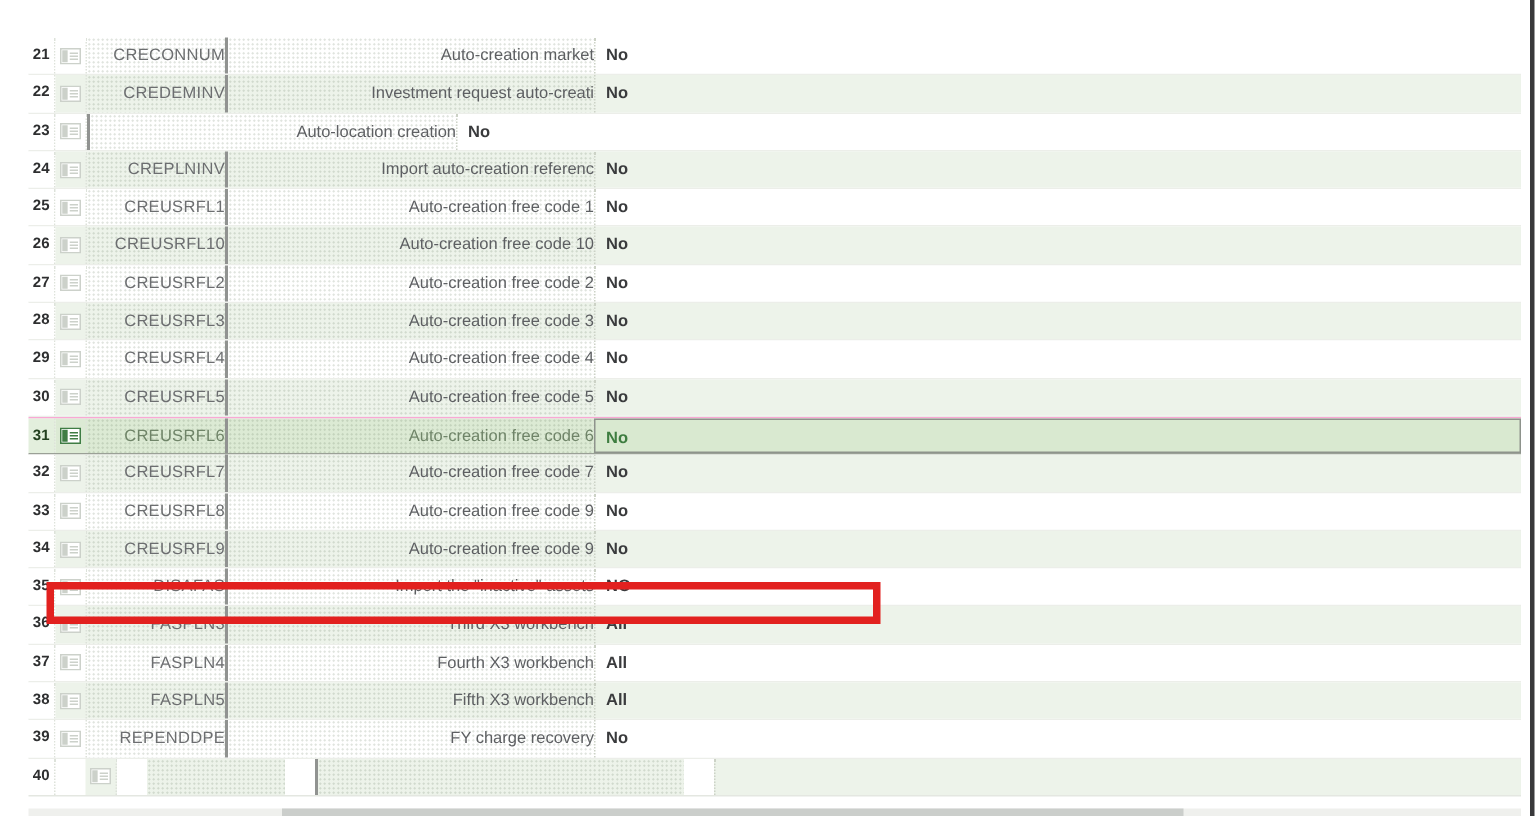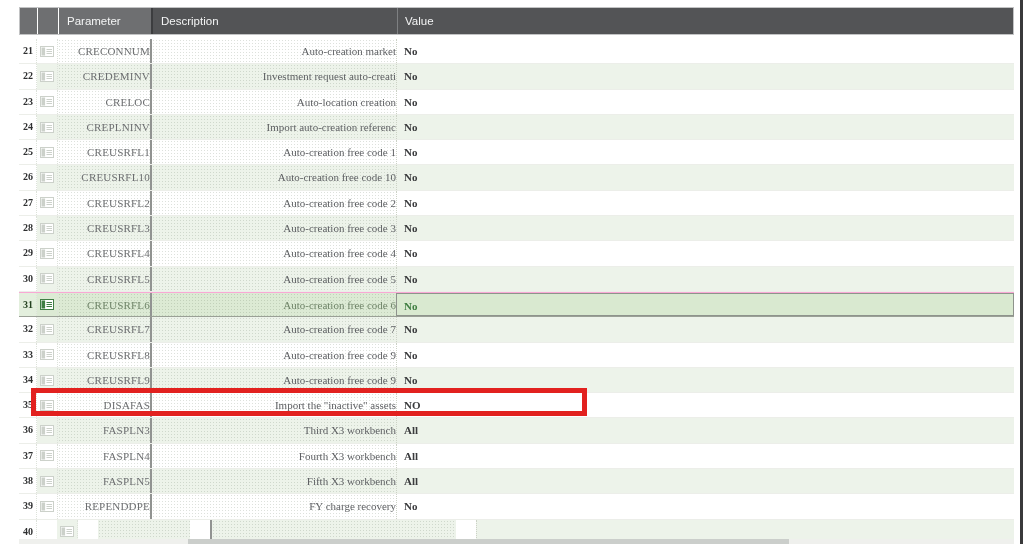--- a/index.html
+++ b/index.html
@@ -16,21 +16,21 @@
     background:#6e6f71;color:#f4f5f5;font-size:11.5px;line-height:26px;
     white-space:nowrap;overflow:hidden;box-sizing:border-box;
   }
   .hcell.dark{background:#535456;}
   .h-num{width:18px;border-right:1px solid #ffffff;}
   .h-icon{width:21px;border-right:1px solid #ffffff;}
   .h-param{width:92px;padding-left:8px;}
   .h-desc{width:246px;padding-left:8px;border-left:2px solid #3c3d3f;}
   .h-value{flex:1;padding-left:7px;border-left:1px solid #7e8082;}
   
-  .body{margin-top:4px;font-family:Liberation Serif, serif;}
+  .body{margin-top:18px;}
   .row{display:flex;height:25.3px;box-sizing:border-box;border-bottom:1px solid #eceee9;}
   .row:last-child{border-bottom:1px solid #e4e7e1;gap:20px;}
   .cell{box-sizing:border-box;white-space:nowrap;overflow:hidden;line-height:24.3px;}
   .c-num{
     width:18px;text-align:right;padding-right:3px;font-size:10px;font-weight:bold;
     color:#2e2f30;background:#ffffff;border-right:1px dotted #dde2da;
   }
   .c-icon{
     width:21px;display:flex;align-items:center;justify-content:center;
     border-right:1px dotted #dde2da;
@@ -64,27 +64,20 @@
   .hscroll{
     position:absolute;left:19px;top:539px;width:995px;height:5px;background:#eff0ed;z-index:5;
   }
   .hscroll .thumb{position:absolute;left:169px;top:0;width:601px;height:5px;background:#cbcecb;}
   .window-edge{position:absolute;left:1020px;top:0;width:3px;height:544px;background:#39393b;z-index:6;}
 </style>
 </head>
 <body>
 
 <div class="grid">
-  <div class="hdr">
-    <div class="hcell h-num"></div>
-    <div class="hcell h-icon"></div>
-    <div class="hcell h-param">Parameter</div>
-    <div class="hcell dark h-desc">Description</div>
-    <div class="hcell dark h-value">Value</div>
-  </div>
   <div class="body" id="rows-container">
       <div class="row white">
     <div class="cell c-num">21</div>
     <div class="cell c-icon">
       <svg width="14" height="11" viewBox="0 0 14 11" aria-hidden="true">
         <rect x="0.5" y="0.5" width="13" height="10" fill="#ffffff" stroke="currentColor" stroke-width="1"></rect>
         <rect x="1.5" y="1.5" width="3.6" height="8" fill="currentColor"></rect>
         <line x1="6.5" y1="3.5" x2="12" y2="3.5" stroke="currentColor" stroke-width="1"></line>
         <line x1="6.5" y1="5.5" x2="12" y2="5.5" stroke="currentColor" stroke-width="1"></line>
         <line x1="6.5" y1="7.5" x2="12" y2="7.5" stroke="currentColor" stroke-width="1"></line>
@@ -113,21 +106,20 @@
     <div class="cell c-num">23</div>
     <div class="cell c-icon">
       <svg width="14" height="11" viewBox="0 0 14 11" aria-hidden="true">
         <rect x="0.5" y="0.5" width="13" height="10" fill="#ffffff" stroke="currentColor" stroke-width="1"></rect>
         <rect x="1.5" y="1.5" width="3.6" height="8" fill="currentColor"></rect>
         <line x1="6.5" y1="3.5" x2="12" y2="3.5" stroke="currentColor" stroke-width="1"></line>
         <line x1="6.5" y1="5.5" x2="12" y2="5.5" stroke="currentColor" stroke-width="1"></line>
         <line x1="6.5" y1="7.5" x2="12" y2="7.5" stroke="currentColor" stroke-width="1"></line>
       </svg>
     </div>
-    <div class="cell c-param dots">CRELOC</div>
     <div class="cell c-desc dots">Auto-location creation</div>
     <div class="cell c-value">No</div>
   </div>
       <div class="row green">
     <div class="cell c-num">24</div>
     <div class="cell c-icon">
       <svg width="14" height="11" viewBox="0 0 14 11" aria-hidden="true">
         <rect x="0.5" y="0.5" width="13" height="10" fill="#ffffff" stroke="currentColor" stroke-width="1"></rect>
         <rect x="1.5" y="1.5" width="3.6" height="8" fill="currentColor"></rect>
         <line x1="6.5" y1="3.5" x2="12" y2="3.5" stroke="currentColor" stroke-width="1"></line>

